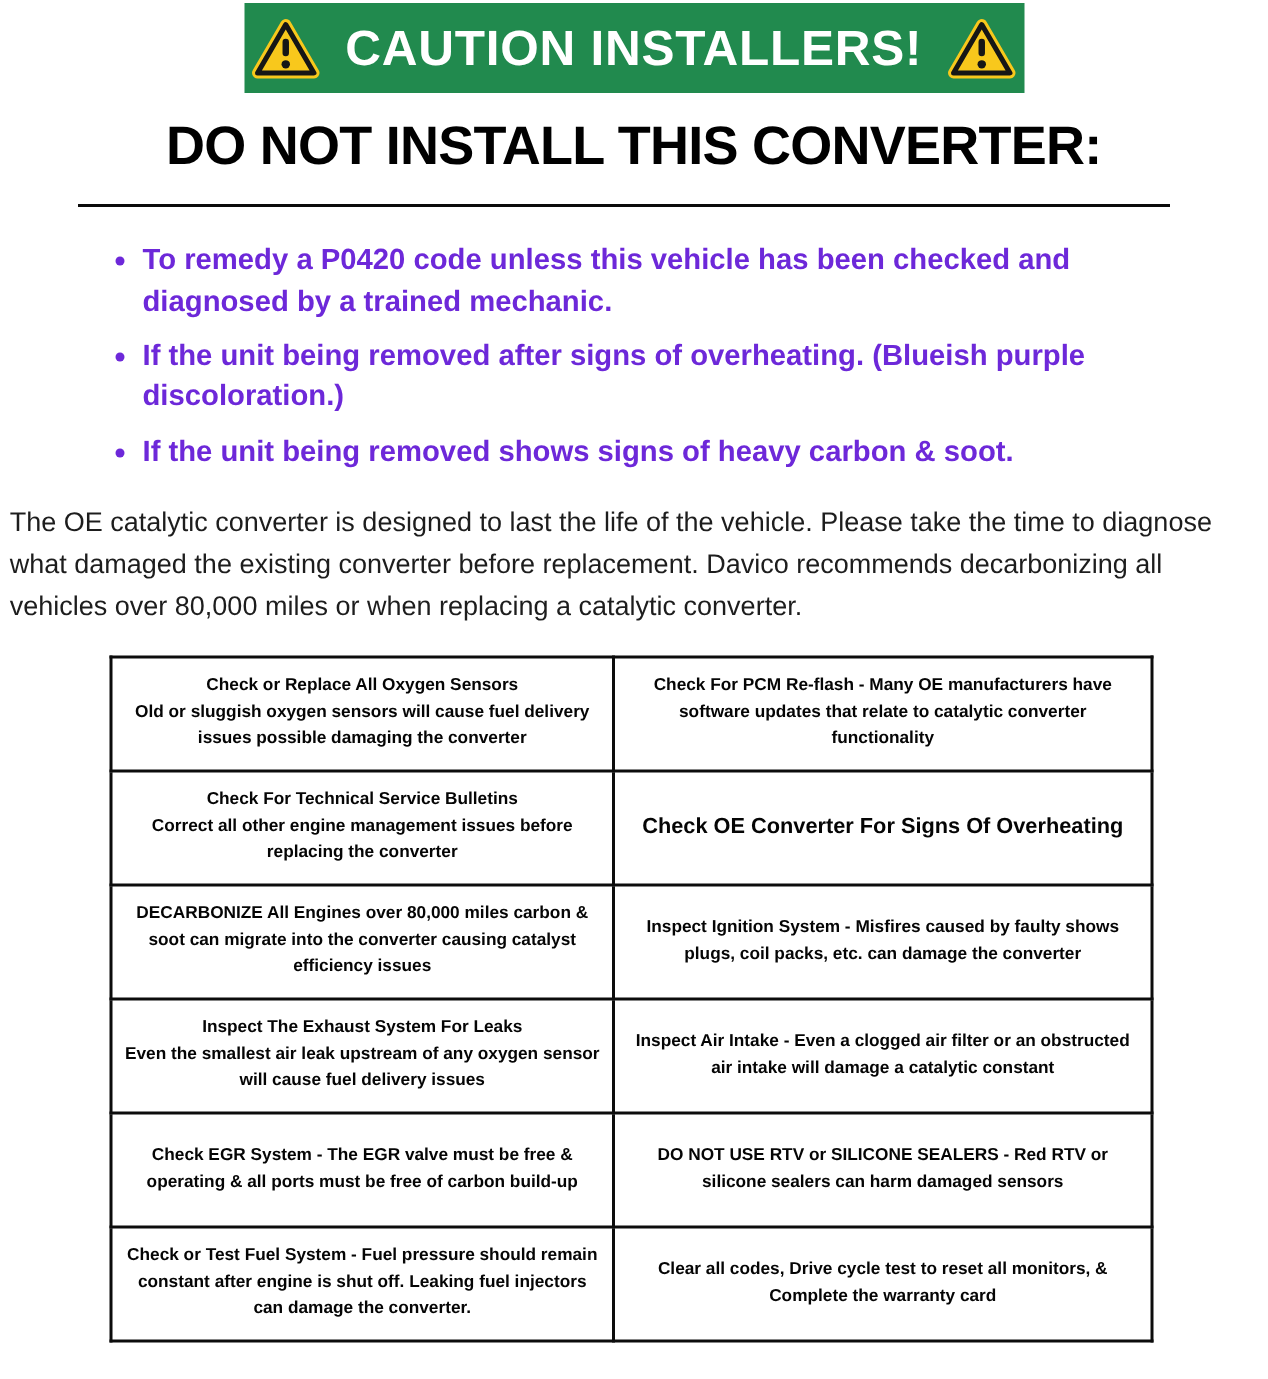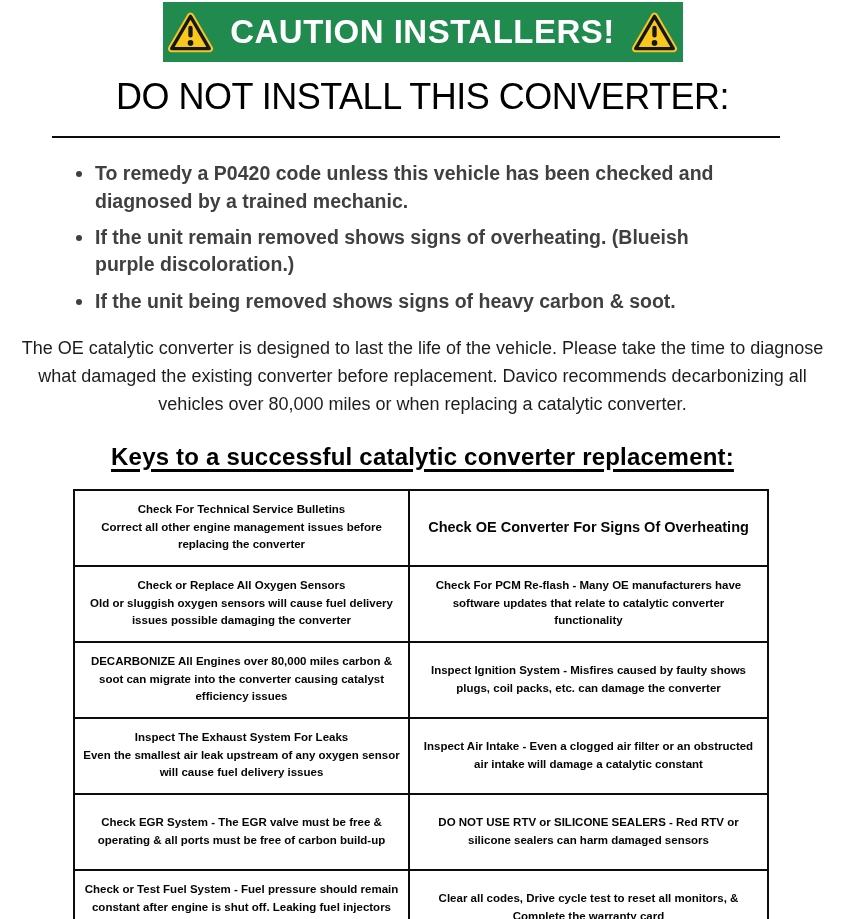--- a/index.html
+++ b/index.html
@@ -12,32 +12,32 @@
     width:520px;height:60px;margin:2px auto 0;background:#218A4E;
     display:flex;align-items:center;justify-content:center;gap:16px;
   }
   .banner-title{
     margin:0;color:#ffffff;font-size:33px;font-weight:bold;letter-spacing:.5px;
   }
   .warn-icon{display:block;line-height:0;}
   .warn-icon svg{width:47px;height:43px;display:block;}
   .headline{
     margin:14px 0 0;text-align:center;
-    font-size:36px;font-weight:normal;letter-spacing:-0.5px;line-height:1.15;
+    font-size:36px;font-weight:bold;letter-spacing:-0.5px;line-height:1.15;
   }
   .rule{width:728px;height:2px;background:#0b0b0b;margin:19px 0 0 52px;}
   .warnings{
     margin:22px 0 0 95px;padding:0;width:655px;
   }
   .warnings li{
     list-style:disc outside;margin:0 0 9px;
-    font-size:19.5px;font-weight:bold;line-height:1.4;color:#404040;
+    font-size:19.5px;font-weight:bold;line-height:1.4;color:#6d28d9;
   }
   .advisory{
-    width:832px;margin:20px auto 0;text-align:center;
+    width:832px;margin:20px auto 0;
     font-size:18px;line-height:1.55;font-weight:normal;color:#1d1d1d;
   }
   .keys-heading{
     margin:24px 0 0;text-align:center;
     font-size:24px;font-weight:bold;letter-spacing:.2px;
     text-decoration:underline;text-decoration-thickness:2.5px;text-underline-offset:4px;
   }
   .checklist{
     margin:18px 0 0 73px;width:694px;border-collapse:collapse;table-layout:fixed;
     border:2px solid #0c0c0c;
@@ -76,43 +76,42 @@
       </svg>
     </span>
   </header>
 
   <h2 class="headline">DO NOT INSTALL THIS CONVERTER:</h2>
 
   <div class="rule"></div>
 
   <ul class="warnings">
     <li>To remedy a P0420 code unless this vehicle has been checked and diagnosed by a trained mechanic.</li>
-    <li>If the unit remain removed shows signs of overheating. (Blueish purple discoloration.)</li>
+    <li>If the unit being removed after signs of overheating. (Blueish purple discoloration.)</li>
     <li>If the unit being removed shows signs of heavy carbon &amp; soot.</li>
   </ul>
 
   <p class="advisory">The OE catalytic converter is designed to last the life of the vehicle. Please take the time to diagnose what damaged the existing converter before replacement. Davico recommends decarbonizing all vehicles over 80,000 miles or when replacing a catalytic converter.</p>
 
-  <h3 class="keys-heading">Keys to a successful catalytic converter replacement:</h3>
 
   <table class="checklist">
     <colgroup>
         <col class="left-col">
         <col class="right-col">
       </colgroup>
     <tbody>
       <tr>
+        <td>Check or Replace All Oxygen Sensors
+Old or sluggish oxygen sensors will cause fuel delivery issues possible damaging the converter</td>
+        <td>Check For PCM Re-flash - Many OE manufacturers have software updates that relate to catalytic converter functionality</td>
+      </tr>
+      <tr>
         <td>Check For Technical Service Bulletins
 Correct all other engine management issues before replacing the converter</td>
         <td class="cell-lg">Check OE Converter For Signs Of Overheating</td>
-      </tr>
-      <tr>
-        <td>Check or Replace All Oxygen Sensors
-Old or sluggish oxygen sensors will cause fuel delivery issues possible damaging the converter</td>
-        <td>Check For PCM Re-flash - Many OE manufacturers have software updates that relate to catalytic converter functionality</td>
       </tr>
       <tr>
         <td>DECARBONIZE All Engines over 80,000 miles carbon &amp; soot can migrate into the converter causing catalyst efficiency issues</td>
         <td>Inspect Ignition System - Misfires caused by faulty shows plugs, coil packs, etc. can damage the converter</td>
       </tr>
       <tr>
         <td>Inspect The Exhaust System For Leaks
 Even the smallest air leak upstream of any oxygen sensor will cause fuel delivery issues</td>
         <td>Inspect Air Intake - Even a clogged air filter or an obstructed air intake will damage a catalytic constant</td>
       </tr>

